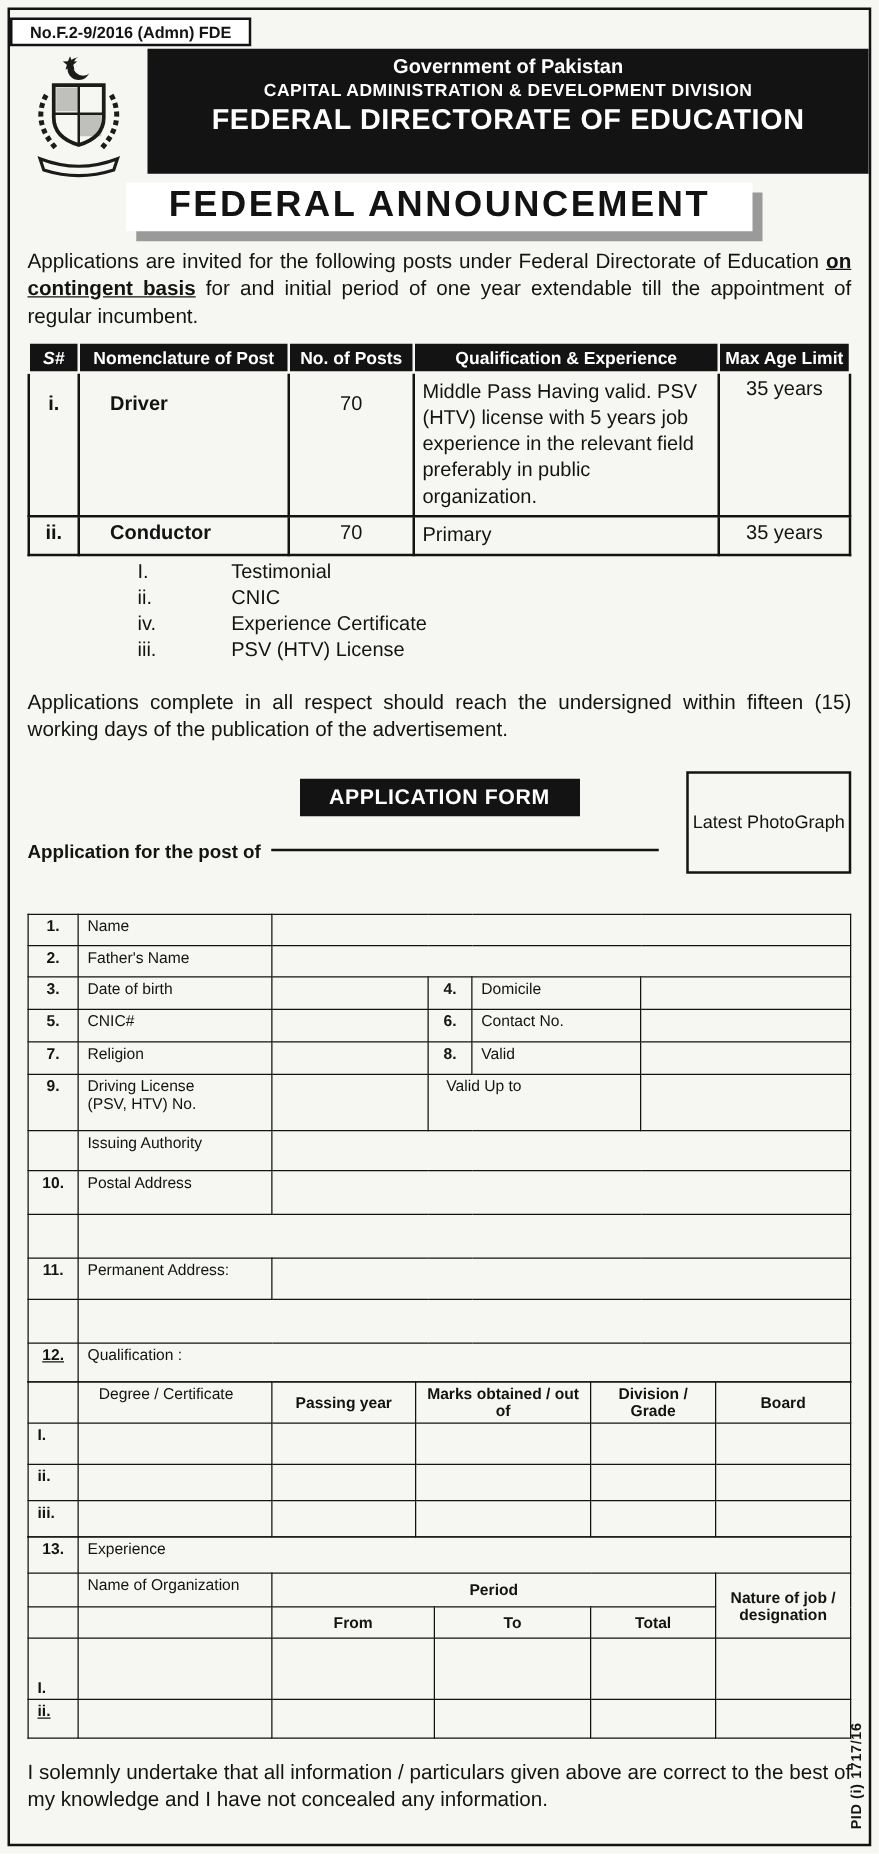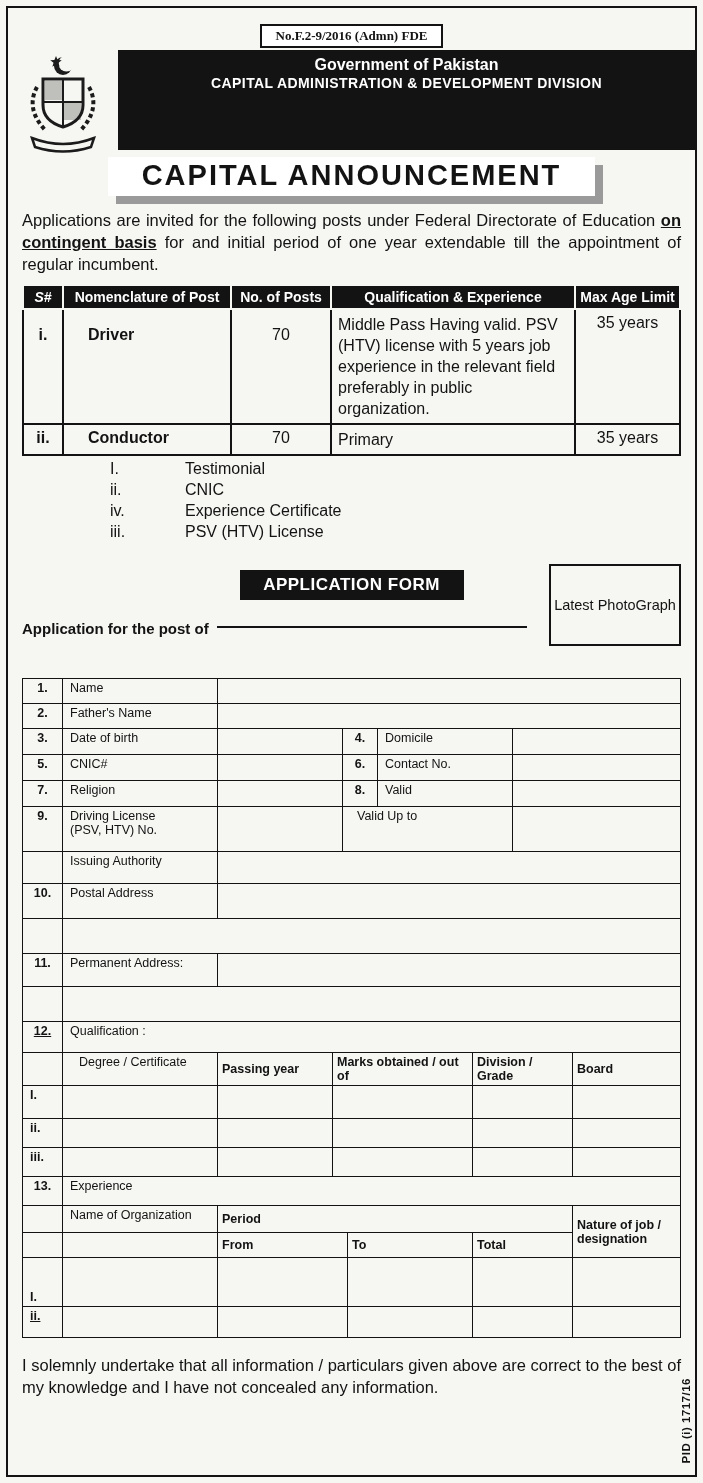--- a/index.html
+++ b/index.html
@@ -1,21 +1,21 @@
 <!DOCTYPE html>
 <html><head>
 <meta charset="utf-8">
 <style>
   html,body{margin:0;padding:0;background:#fff;}
   .page{width:703px;height:1483px;box-sizing:border-box;background:#f6f6f2;padding:6px;
         font-family:"Liberation Sans",sans-serif;color:#131313;position:relative;}
   .ad{border:2px solid #131313;height:100%;box-sizing:border-box;position:relative;overflow:hidden;background:#f6f6f2;padding-top:4px;}
 
   
-  .ref-row{text-align:center;margin:12px 0 2px;font-family:Liberation Serif, serif;}
+  .ref-row{margin:2px 0 2px;}
   .ref-box{display:inline-block;border:2px solid #131313;background:#fff;font-weight:bold;font-size:13px;padding:2px 14px;}
   .band-row{display:flex;height:100px;margin-top:1px;}
   .emblem-box{width:110px;position:relative;}
   .emblem-box svg{position:absolute;top:2px;left:12px;}
   .band{flex:1;background:#131313;color:#fff;text-align:center;padding-top:5px;}
   .band .l1{font-size:16px;font-weight:bold;line-height:19px;}
   .band .l2{font-size:14px;font-weight:bold;line-height:18px;letter-spacing:.4px;}
   .band .l3{font-size:23px;font-weight:bold;line-height:28px;letter-spacing:.5px;}
   .vacancy-row{margin-top:7px;text-align:center;}
   .vacancy-box{display:inline-block;background:#fff;color:#131313;font-weight:bold;font-size:29px;
@@ -51,21 +51,21 @@
   .postof-row{display:flex;align-items:center;margin-top:20px;margin-right:150px;font-weight:bold;font-size:15px;}
   .postof-row .line{flex:1;border-bottom:2px solid #131313;margin:0 4px 3px 8px;}
 
   
   .ft{margin:4px 14px 0;width:calc(100% - 28px);border:1px solid #131313;}
   .ft.join{margin-top:-1px;}
   .ft td{border:1px solid #131313;font-size:12.5px;padding:2px 4px;vertical-align:top;}
   .num{font-weight:bold;text-align:center;}
   .lbl{font-weight:normal;padding-left:7px !important;}
   .ind{padding-left:16px !important;}
-  .hc{font-weight:bold;vertical-align:middle !important;}
+  .hc{font-weight:bold;text-align:center;vertical-align:middle !important;}
   .h20{height:20px;} .h21{height:21px;} .h22{height:22px;} .h24{height:24px;} .h26{height:26px;text-decoration:underline;}
   .h27{height:27px;} .h28{height:28px;} .h30{height:30px;} .h40{height:40px;} .h44{height:44px;}
 
   .pid{position:absolute;right:3px;bottom:12px;writing-mode:vertical-rl;transform:rotate(180deg);
        font-weight:bold;font-size:11.5px;letter-spacing:.5px;}
 </style>
 </head>
 <body>
 
 <div class="page">
@@ -87,25 +87,26 @@
         <rect x="25" y="29" width="17" height="19" fill="#1b1b1b" opacity="0.25"></rect>
         <rect x="44" y="51" width="17" height="17" fill="#1b1b1b" opacity="0.25"></rect>
         <path d="M17 35 q-12 22 9 44" fill="none" stroke="#1b1b1b" stroke-width="4" stroke-dasharray="4 3"></path>
         <path d="M69 35 q12 22 -9 44" fill="none" stroke="#1b1b1b" stroke-width="4" stroke-dasharray="4 3"></path>
         <path d="M12 86 q31 12 62 0 l-3 9 q-28 9 -56 0 z" fill="none" stroke="#1b1b1b" stroke-width="2.5"></path>
       </svg>
     </div>
     <div class="band">
       <div class="l1">Government of Pakistan</div>
       <div class="l2">CAPITAL ADMINISTRATION &amp; DEVELOPMENT DIVISION</div>
+      <div class="l3">FEDERAL DIRECTORATE OF EDUCATION</div>
     </div>
   </div>
 
   <div class="vacancy-row">
-    <div class="vacancy-box">CAPITAL ANNOUNCEMENT</div>
+    <div class="vacancy-box">FEDERAL ANNOUNCEMENT</div>
   </div>
 
   <p class="para"><span>Applications are invited for the following posts under Federal Directorate of Education </span><span class="bu">on contingent basis</span><span> for and initial period of one year extendable till the appointment of regular incumbent.</span></p>
 
   <table class="posts">
     <colgroup>
           <col style="width:40px">
           <col style="width:168px">
           <col style="width:100px">
           <col style="width:244px">
@@ -137,20 +138,21 @@
       </table>
 
 
   <div style="margin-top:2px;">
     <div class="doc-row"><span class="doc-num">I.</span><span>Testimonial</span></div>
     <div class="doc-row"><span class="doc-num">ii.</span><span>CNIC</span></div>
     <div class="doc-row"><span class="doc-num">iv.</span><span>Experience Certificate</span></div>
     <div class="doc-row"><span class="doc-num">iii.</span><span>PSV (HTV) License</span></div>
   </div>
 
+  <p class="para" style="margin-top:20px;">Applications complete in all respect should reach the undersigned within fifteen (15) working days of the publication of the advertisement.</p>
 
   <div class="appform-sec">
     <div class="photo-box">Latest PhotoGraph</div>
     <div class="af-title">APPLICATION FORM</div>
     <div class="postof-row">
       <span>Application for the post of</span>
       <span class="line"></span>
     </div>
   </div>
 

